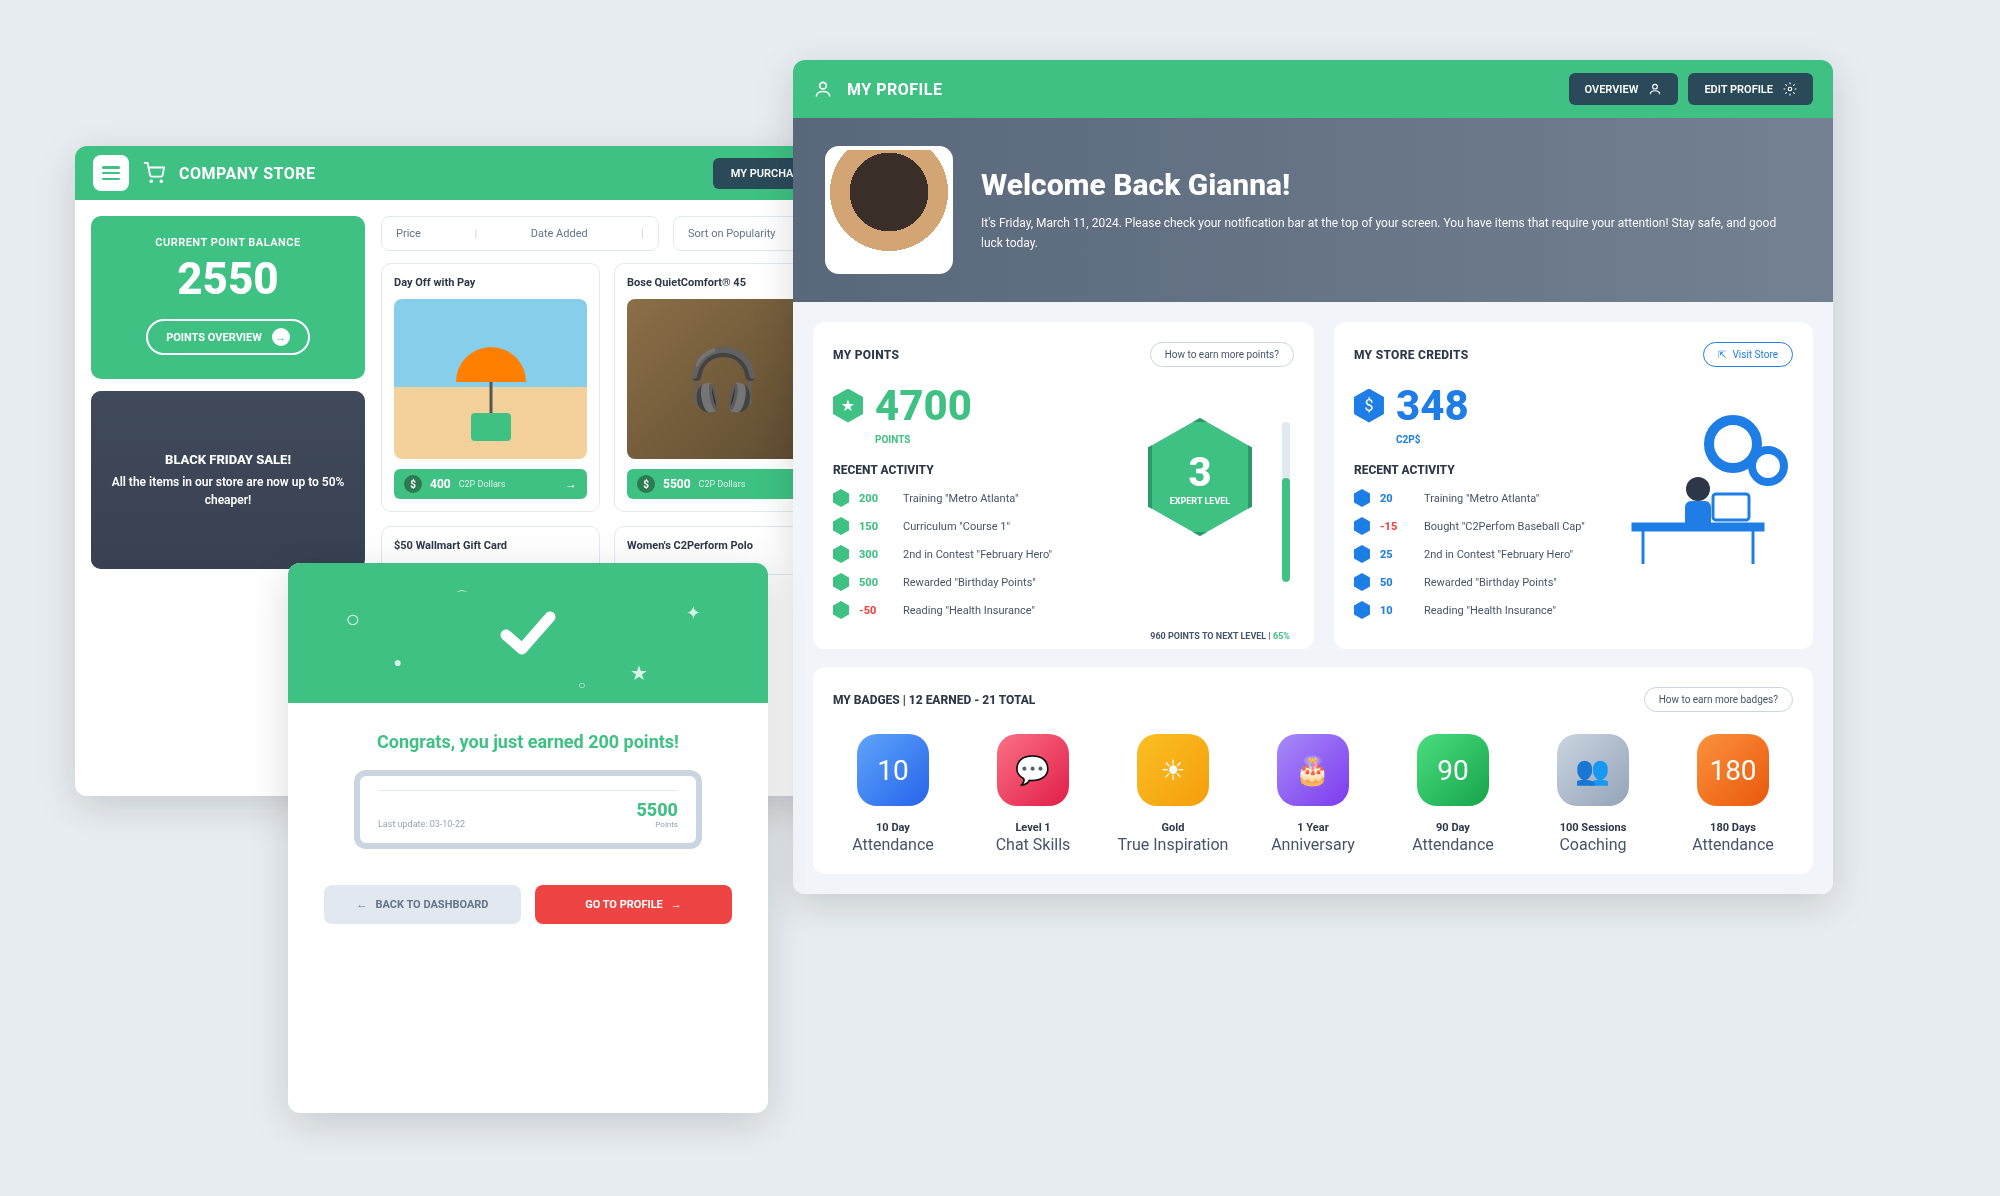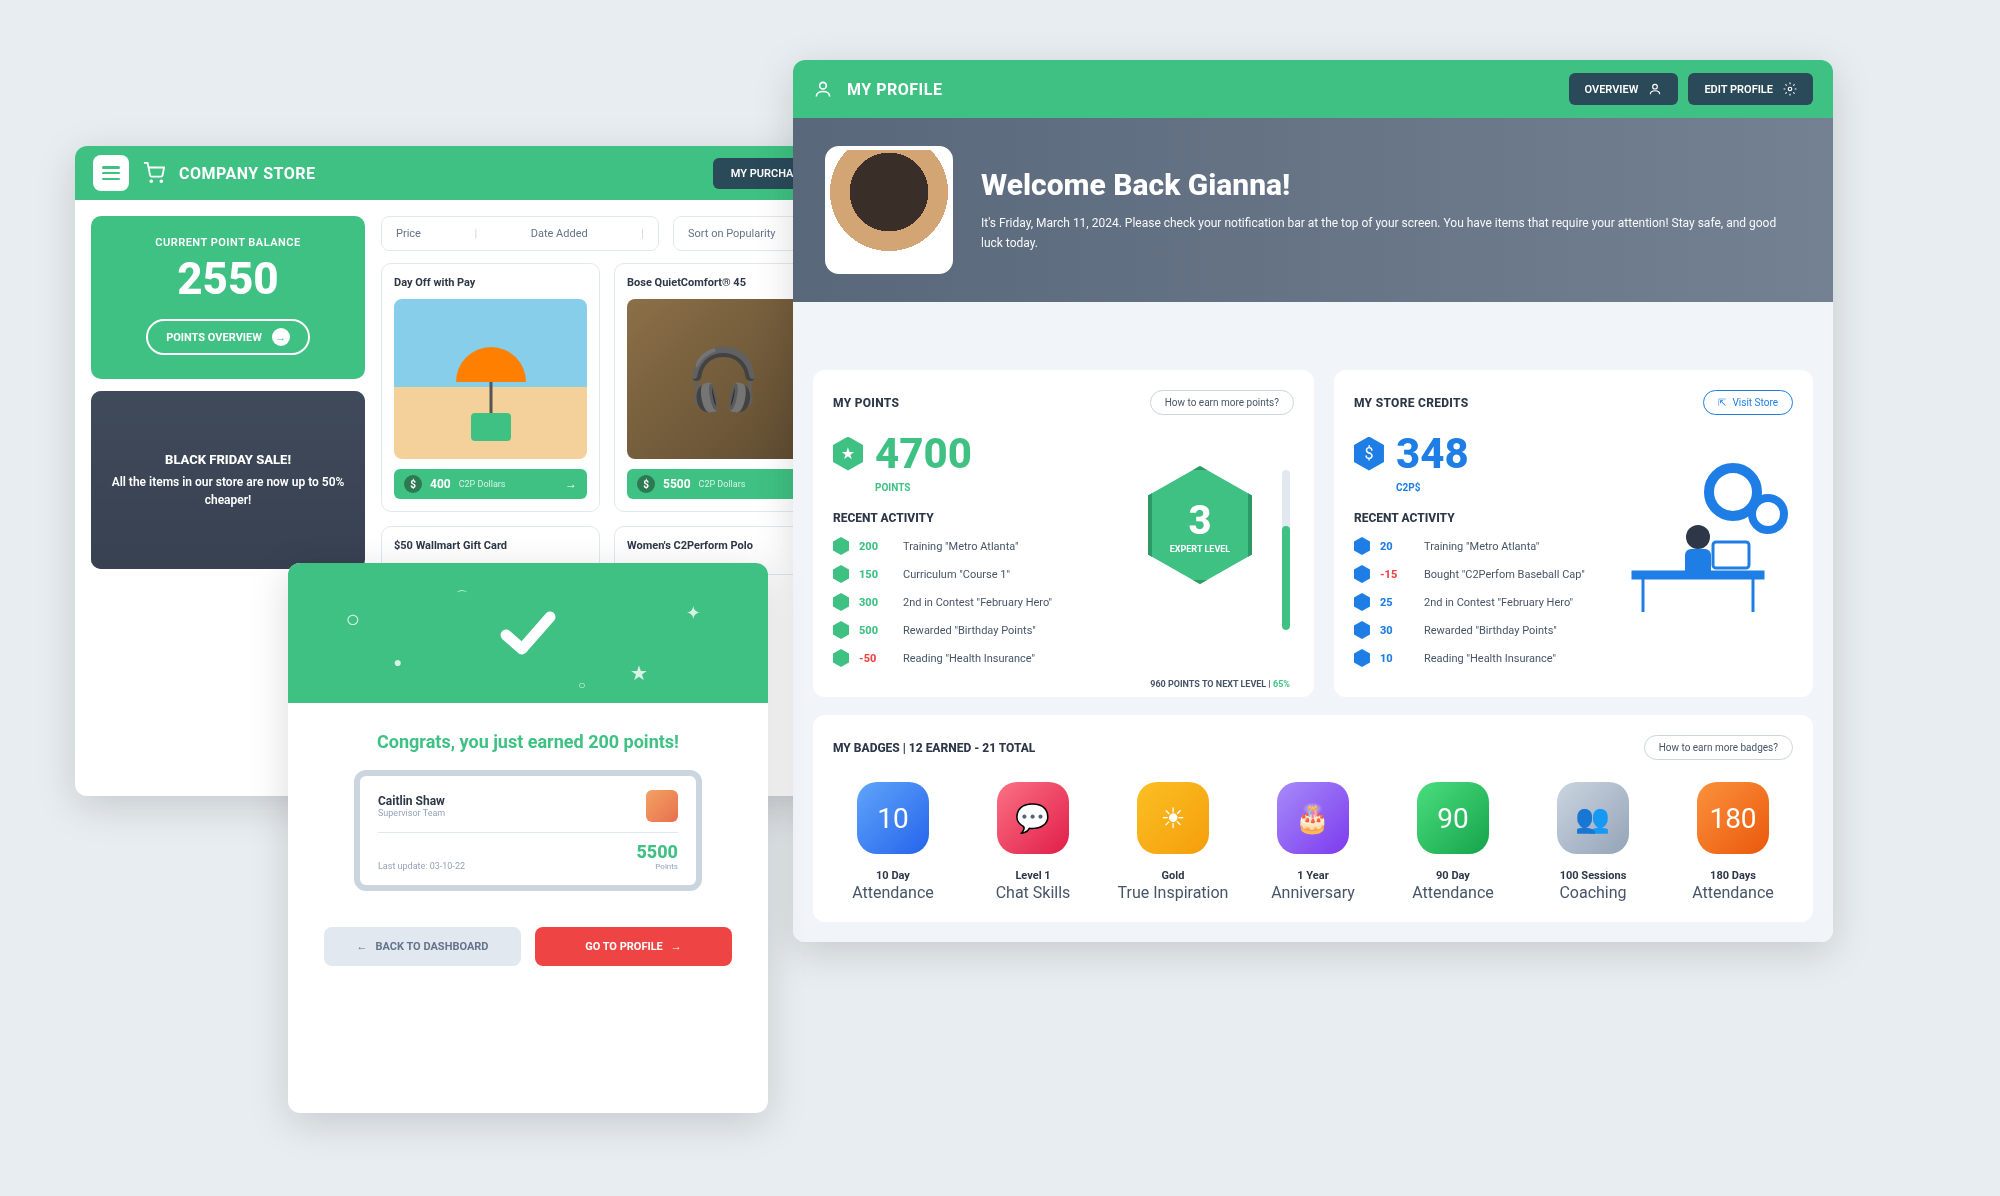--- a/index.html
+++ b/index.html
@@ -83,21 +83,21 @@
 .header-btn { background: #2a4a5a; color: #fff; font-size: 11px; font-weight: 600; padding: 9px 16px; border-radius: 6px; cursor: pointer; display: flex; align-items: center; gap: 10px; }
 .header-btn-group { margin-left: auto; display: flex; gap: 10px; }
 
 .welcome-banner { background: linear-gradient(90deg, rgba(80,95,115,0.95), rgba(100,115,135,0.9)); padding: 28px 32px; display: flex; gap: 28px; align-items: center; }
 .welcome-avatar { width: 128px; height: 128px; border-radius: 14px; border: 4px solid #fff; background: radial-gradient(circle at 50% 35%, #3a2e28 0%, #3a2e28 40%, #d4a574 40%, #d4a574 60%, #fff 60%); flex-shrink: 0; }
 .welcome-text { color: #fff; }
 .welcome-title { font-size: 30px; font-weight: 800; margin-bottom: 12px; }
 .welcome-sub { font-size: 12px; line-height: 1.6; opacity: 0.95; }
 
 .profile-body { background: #f1f5f9; padding: 20px; display: flex; flex-direction: column; gap: 18px; }
-.panels-row { display: flex; gap: 20px; margin-top: 48px; }
+.panels-row { display: flex; gap: 20px; }
 .panel { background: #fff; border-radius: 12px; padding: 20px; flex: 1; position: relative; }
 
 .panel-head { display: flex; align-items: center; justify-content: space-between; margin-bottom: 14px; }
 .panel-title { font-size: 12px; font-weight: 800; color: #2d3748; letter-spacing: 0.3px; }
 .pill-btn { border: 1px solid #cbd5e0; border-radius: 16px; padding: 6px 14px; font-size: 10px; color: #475569; cursor: pointer; display: flex; align-items: center; gap: 6px; }
 
 .points-row { display: flex; align-items: center; gap: 12px; margin-bottom: 4px; }
 .hex { width: 30px; height: 34px; background: #3fc183; clip-path: polygon(50% 0, 100% 25%, 100% 75%, 50% 100%, 0 75%, 0 25%); display: flex; align-items: center; justify-content: center; color: #fff; }
 .hex.blue { background: #1e7ee6; }
 .points-big { font-size: 42px; font-weight: 800; color: #3fc183; }
@@ -234,27 +234,20 @@
     <span class="confetti" style="right:25%;top:70%;font-size:20px">★</span>
     <span class="confetti" style="left:35%;top:18%;font-size:12px">⌒</span>
     <span class="confetti" style="right:38%;top:82%;font-size:12px">○</span>
     <svg class="checkmark" viewBox="0 0 72 72">
         <path d="M14 38 L30 52 L58 20" stroke="#fff" stroke-width="11" fill="none" stroke-linecap="round" stroke-linejoin="round"></path>
       </svg>
   </div>
   <div class="congrats-body">
     <div class="congrats-title">Congrats, you just earned 200 points!</div>
     <div class="user-card">
-      <div class="user-card-top">
-        <div class="user-card-info">
-          <div class="user-card-name">Caitlin Shaw</div>
-          <div class="user-card-role">Supervisor Team</div>
-        </div>
-        <div class="user-avatar"></div>
-      </div>
       <div class="user-card-bottom">
         <div class="user-update">Last update: 03-10-22</div>
         <div class="user-points">
           <div class="user-points-val">5500</div>
           <div class="user-points-lbl">Points</div>
         </div>
       </div>
     </div>
     <div class="congrats-buttons">
       <div class="btn-back">
@@ -385,21 +378,21 @@
       <span class="activity-num neg">-15</span>
       <span class="activity-desc">Bought "C2Perfom Baseball Cap"</span>
     </div>
             <div class="activity-item">
       <div class="activity-hex blue"></div>
       <span class="activity-num blue">25</span>
       <span class="activity-desc">2nd in Contest "February Hero"</span>
     </div>
             <div class="activity-item">
       <div class="activity-hex blue"></div>
-      <span class="activity-num blue">30</span>
+      <span class="activity-num blue">50</span>
       <span class="activity-desc">Rewarded "Birthday Points"</span>
     </div>
             <div class="activity-item">
       <div class="activity-hex blue"></div>
       <span class="activity-num blue">10</span>
       <span class="activity-desc">Reading "Health Insurance"</span>
     </div>
           </div>
 
         <svg class="gears-illus" viewBox="0 0 190 190">

